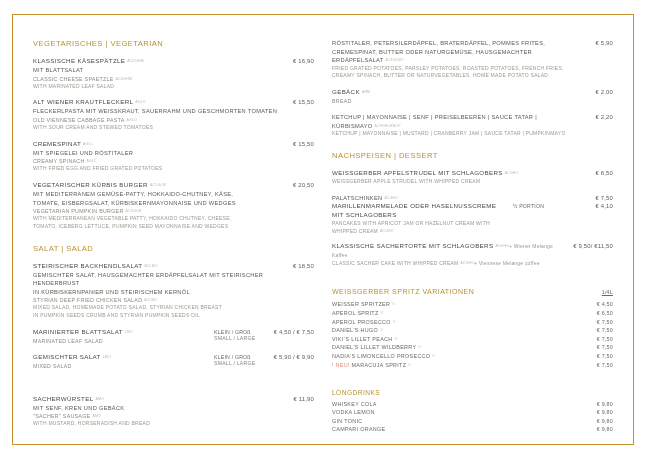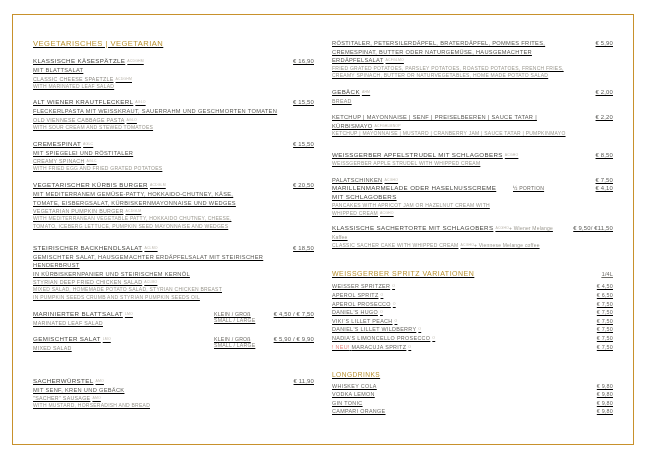--- a/index.html
+++ b/index.html
@@ -27,21 +27,20 @@
     border: 1.5px solid #c8912c;
     background: #ffffff;
     padding: 24px 20px 14px 20px;
     overflow: hidden;
   }
 
   .columns {
     display: flex;
     gap: 18px;
     height: 100%;
-    text-decoration: underline;
   }
 
   .col {
     flex: 1 1 0;
     min-width: 0;
   }
 
   
   .section-head {
     font-size: 7.6px;
@@ -264,20 +263,21 @@
                 <div class="t-en"><span>VEGETARIAN PUMPKIN BURGER</span><span class="alg">ACDGLM</span></div>
                 <div class="t-en-2">WITH MEDITERRANEAN VEGETABLE PATTY, HOKKAIDO CHUTNEY, CHEESE,</div>
                 <div class="t-en-2">TOMATO, ICEBERG LETTUCE, PUMPKIN SEED MAYONNAISE AND WEDGES</div>
               </div>
               <div class="price">€ 20,50</div>
             </div>
           </div>
         </div>
 
         <div class="section">
+          <div class="section-head">SALAT | SALAD</div>
 
           <div class="item">
             <div class="row">
               <div class="names">
                 <div class="t-de"><span>STEIRISCHER BACKHENDLSALAT</span><span class="alg">ACLMO</span></div>
                 <div class="t-de-2">GEMISCHTER SALAT, HAUSGEMACHTER ERDÄPFELSALAT MIT STEIRISCHER HENDERBRUST</div>
                 <div class="t-de-2">IN KÜRBISKERNPANIER UND STEIRISCHEM KERNÖL</div>
                 <div class="t-en"><span>STYRIAN DEEP FRIED CHICKEN SALAD</span><span class="alg">ACLMO</span></div>
                 <div class="t-en-2">MIXED SALAD, HOMEMADE POTATO SALAD, STYRIAN CHICKEN BREAST</div>
                 <div class="t-en-2">IN PUMPKIN SEEDS CRUMB AND STYRIAN PUMPKIN SEEDS OIL</div>
@@ -366,20 +366,21 @@
               <div class="names">
                 <div class="t-de-2"><span>KETCHUP | MAYONNAISE | SENF | PREISELBEEREN | SAUCE TATAR | KÜRBISMAYO</span><span class="alg">ACFGHLMNOP</span></div>
                 <div class="t-en-2">KETCHUP | MAYONNAISE | MUSTARD | CRANBERRY JAM | SAUCE TATAR | PUMPKINMAYO</div>
               </div>
               <div class="price">€ 2,20</div>
             </div>
           </div>
         </div>
 
         <div class="section">
+          <div class="section-head">NACHSPEISEN | DESSERT</div>
 
           <div class="item">
             <div class="row">
               <div class="names">
                 <div class="t-de"><span>WEISSGERBER APFELSTRUDEL MIT SCHLAGOBERS</span><span class="alg">ACGHO</span></div>
                 <div class="t-en-2">WEISSGERBER APPLE STRUDEL WITH WHIPPED CREAM</div>
               </div>
               <div class="price">€ 8,50</div>
             </div>
           </div>

